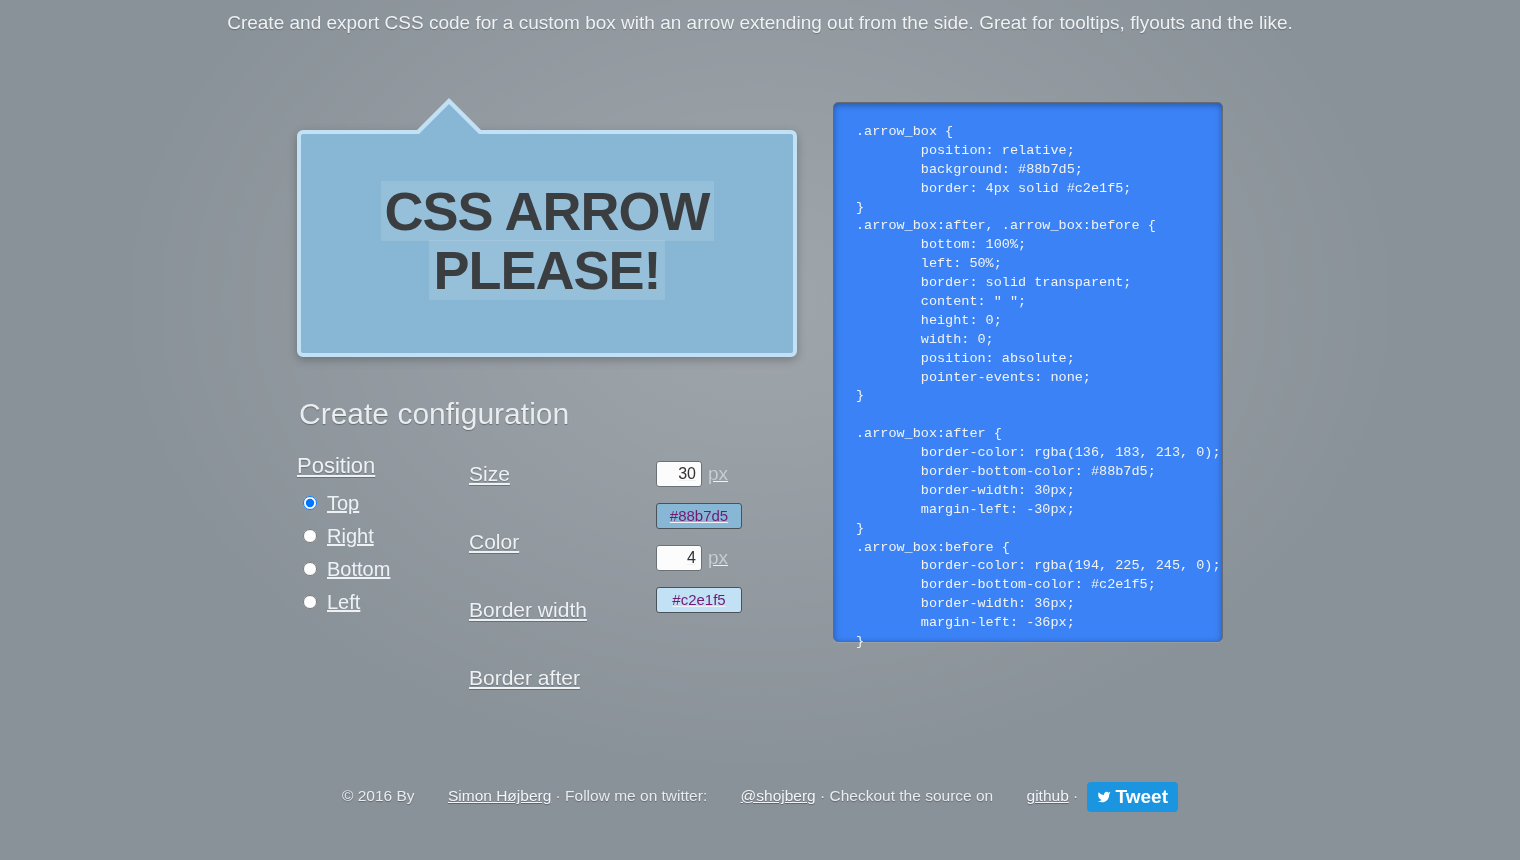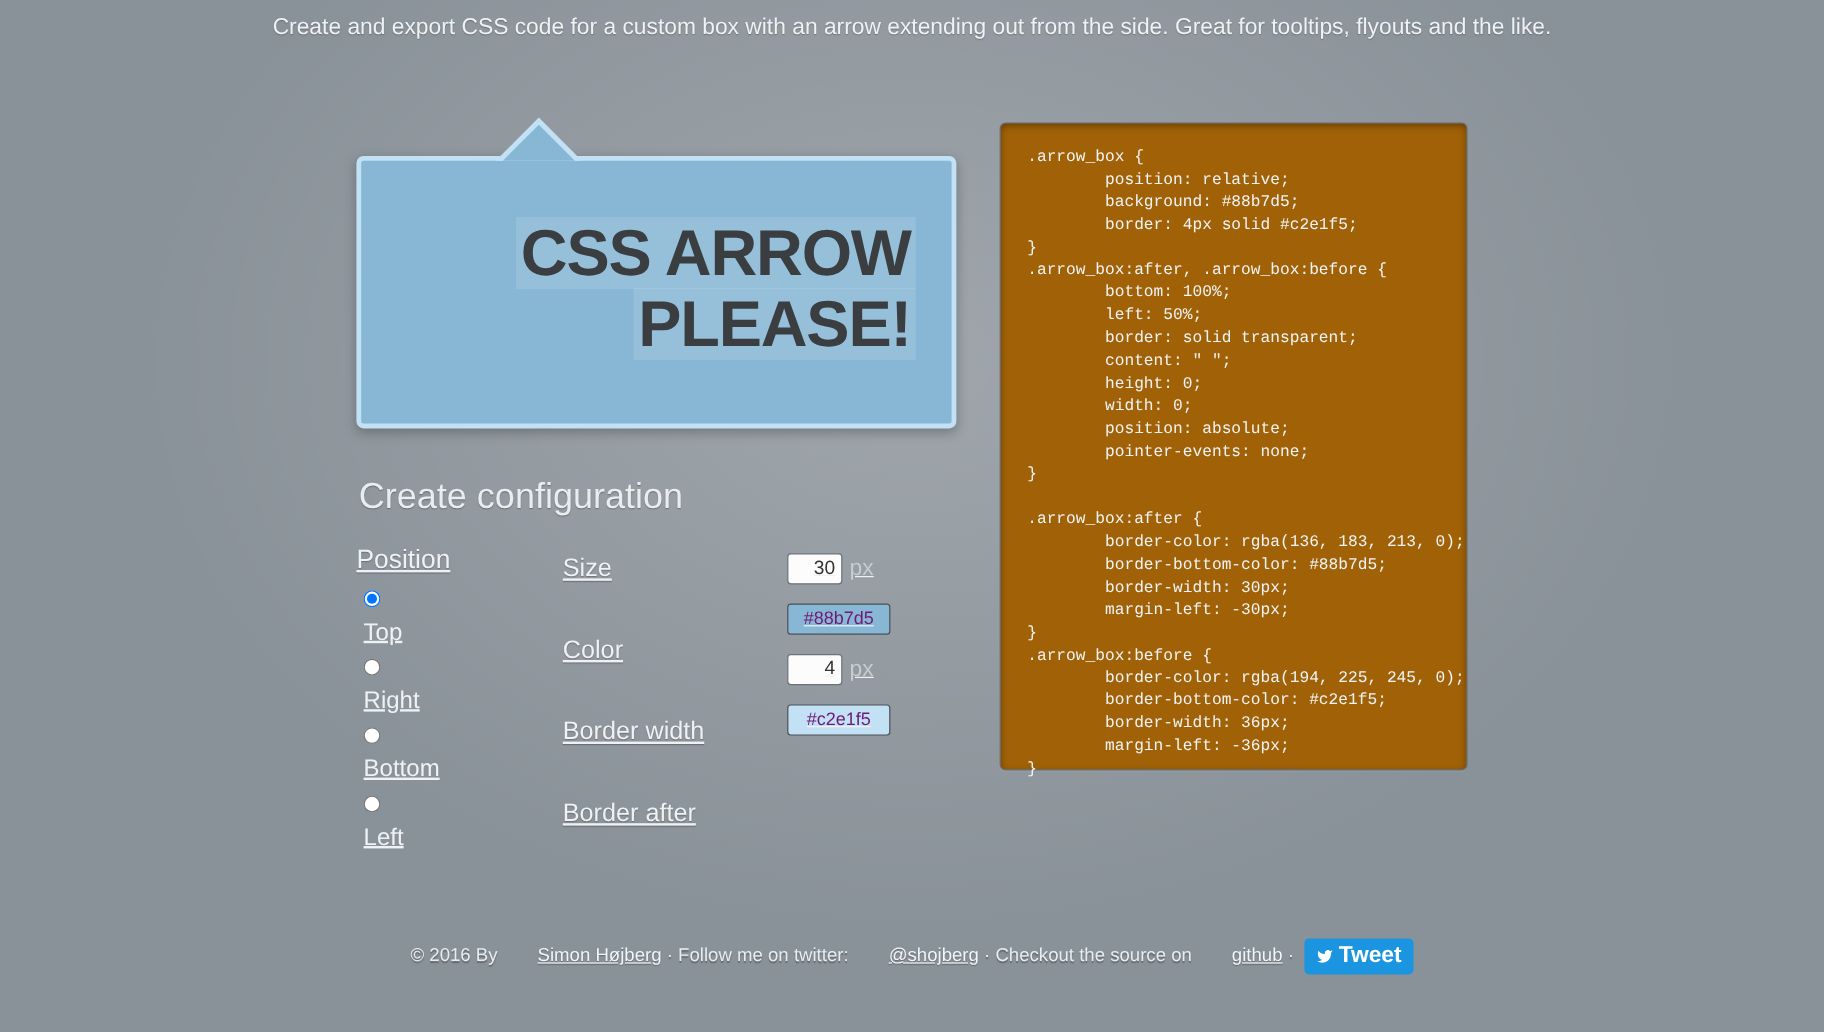--- a/index.html
+++ b/index.html
@@ -45,21 +45,21 @@
       width: 500px;
     }
     .arrow_box {
       position: relative;
       background: #88b7d5;
       border: 4px solid #c2e1f5;
       border-radius: 6px;
       padding: 48px 30px 52px 30px;
       margin-top: 36px;
       box-shadow: 0 3px 10px rgba(0,0,0,0.25);
-      text-align: right;
+      text-align: center;
     }
     .arrow_box::after, .arrow_box::before {
       bottom: 100%;
       left: 30%;
       border: solid transparent;
       content: " ";
       height: 0;
       width: 0;
       position: absolute;
       pointer-events: none;
@@ -119,27 +119,26 @@
       font-weight: 300;
       margin-bottom: 10px;
       text-shadow: 0 1px 1px rgba(0,0,0,0.25);
     }
     .config-label.header {
       font-size: 22px;
       margin-bottom: 8px;
     }
     .radio-row {
       display: flex;
-      align-items: flex-start;
+      align-items: center;
       gap: 10px;
       margin: 5px 0 5px 6px;
       font-size: 20px;
       font-weight: 300;
       cursor: pointer;
-      flex-direction: column;
     }
     .radio-row input {
       width: 14px;
       height: 14px;
       cursor: pointer;
     }
     .prop-row {
       display: flex;
       align-items: center;
       height: 42px;
@@ -167,21 +166,21 @@
     .color-input.bg { background: #88b7d5; }
     .color-input.border { background: #c2e1f5; }
     .px-label {
       font-size: 19px;
       color: #c5ccd2;
       margin-left: 6px;
       font-weight: 300;
     }
     .code-panel {
       width: 390px;
-      background: #a16207;
+      background: #3b82f6;
       border: 1px solid #656b71;
       border-radius: 5px;
       box-shadow: inset 0 2px 6px rgba(0,0,0,0.35), 0 1px 0 rgba(255,255,255,0.1);
       padding: 20px 22px;
       font-family: 'Consolas', 'Courier New', monospace;
       font-size: 13.5px;
       line-height: 1.4;
       color: #f0f4f7;
       white-space: pre;
       margin-top: 8px;

